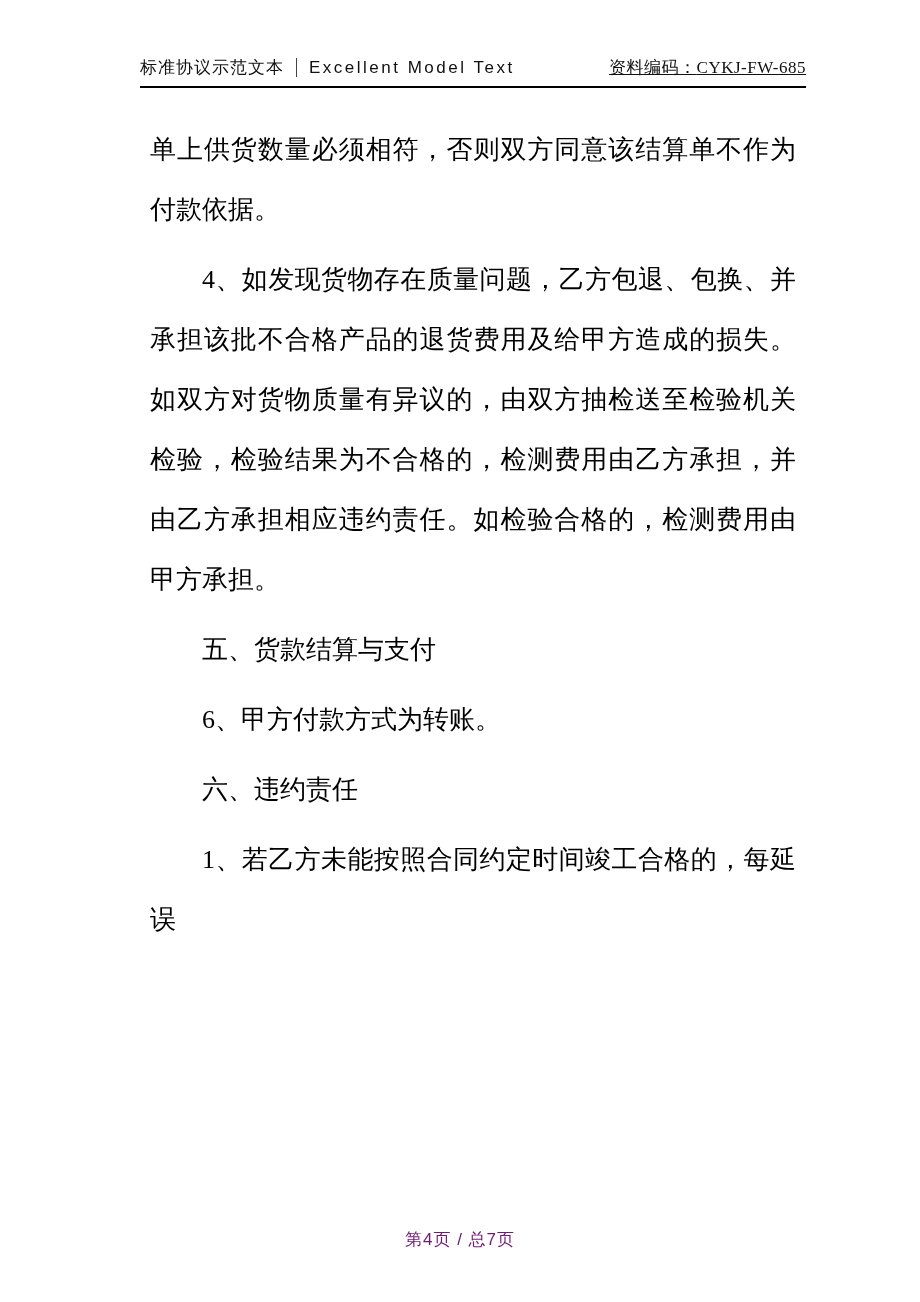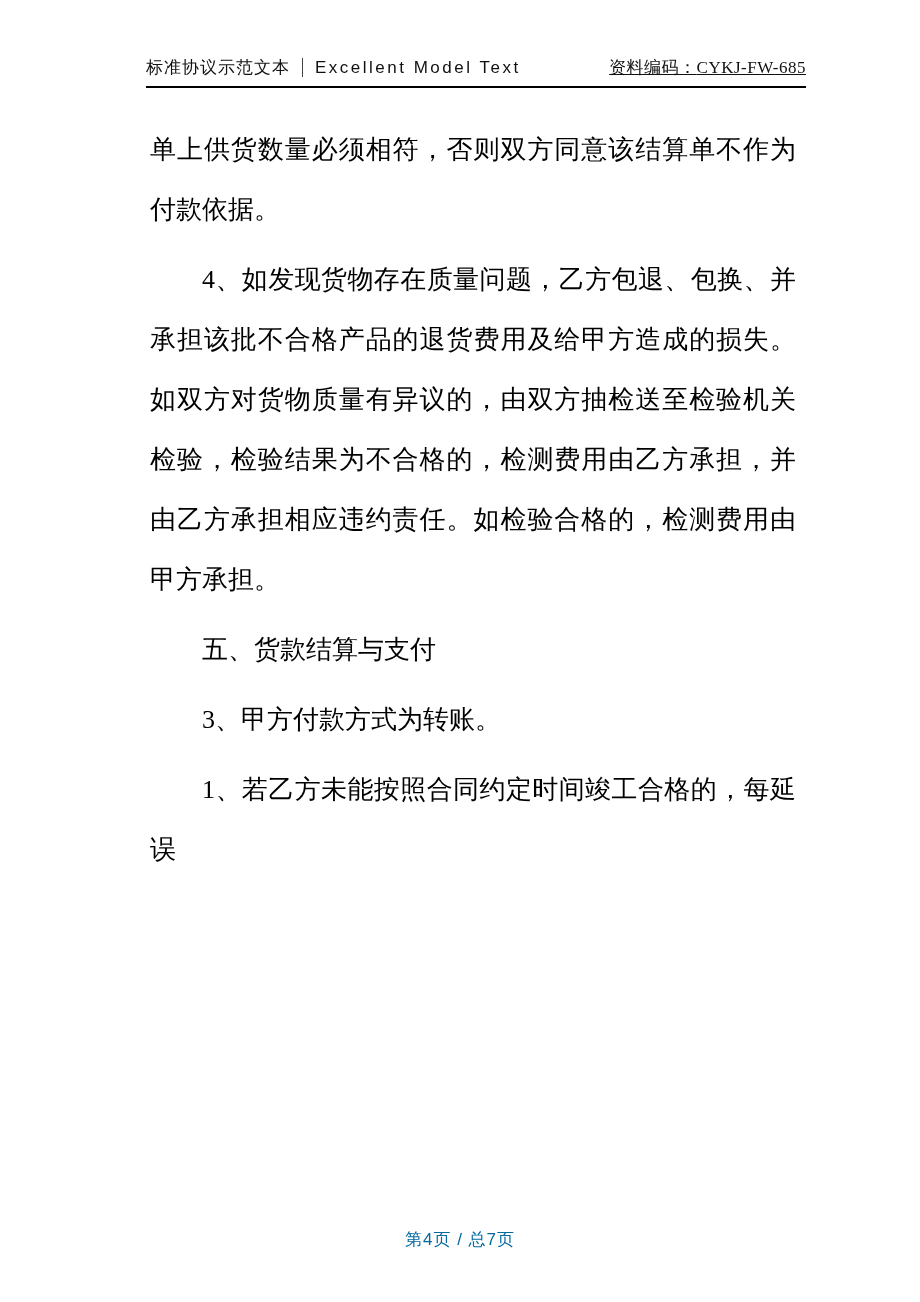--- a/index.html
+++ b/index.html
@@ -25,21 +25,20 @@
   .doc-header {
     margin-top: 56px;
     padding-bottom: 7px;
     border-bottom: 2px solid #000;
     display: flex;
     align-items: center;
     justify-content: space-between;
     font-size: 17px;
     color: #111;
     white-space: nowrap;
-    margin-left: 6px;
   }
   .header-left { display: flex; align-items: center; }
   .header-doc-type { letter-spacing: 1px; }
   .header-divider {
     display: inline-block;
     width: 1px;
     height: 19px;
     background: #444;
     margin: 0 12px;
   }
@@ -67,21 +66,21 @@
   
   .doc-footer {
     position: absolute;
     left: 0;
     right: 0;
     top: 1228px;
     text-align: center;
     font-size: 17px;
     letter-spacing: 1px;
     font-family: "Liberation Sans", "DejaVu Sans", sans-serif;
-    color: #0369a1;
+    color: #701a75;
   }
 </style>
 </head>
 <body>
 
 <div class="page">
   <div class="content">
 
     <div class="doc-header">
       <div class="header-left">
@@ -91,20 +90,21 @@
       </div>
       <div class="header-right">
         <span>资料编码：</span><span>CYKJ-FW-685</span>
       </div>
     </div>
 
     <div class="doc-body">
       <p class="no-indent">单上供货数量必须相符，否则双方同意该结算单不作为付款依据。</p>
       <p>4、如发现货物存在质量问题，乙方包退、包换、并承担该批不合格产品的退货费用及给甲方造成的损失。如双方对货物质量有异议的，由双方抽检送至检验机关检验，检验结果为不合格的，检测费用由乙方承担，并由乙方承担相应违约责任。如检验合格的，检测费用由甲方承担。</p>
       <p>五、货款结算与支付</p>
-      <p>3、甲方付款方式为转账。</p>
+      <p>6、甲方付款方式为转账。</p>
+      <p>六、违约责任</p>
       <p>1、若乙方未能按照合同约定时间竣工合格的，每延误</p>
     </div>
 
   </div>
 
   <div class="doc-footer">第4页 / 总7页</div>
 </div>
 
 </body></html>

